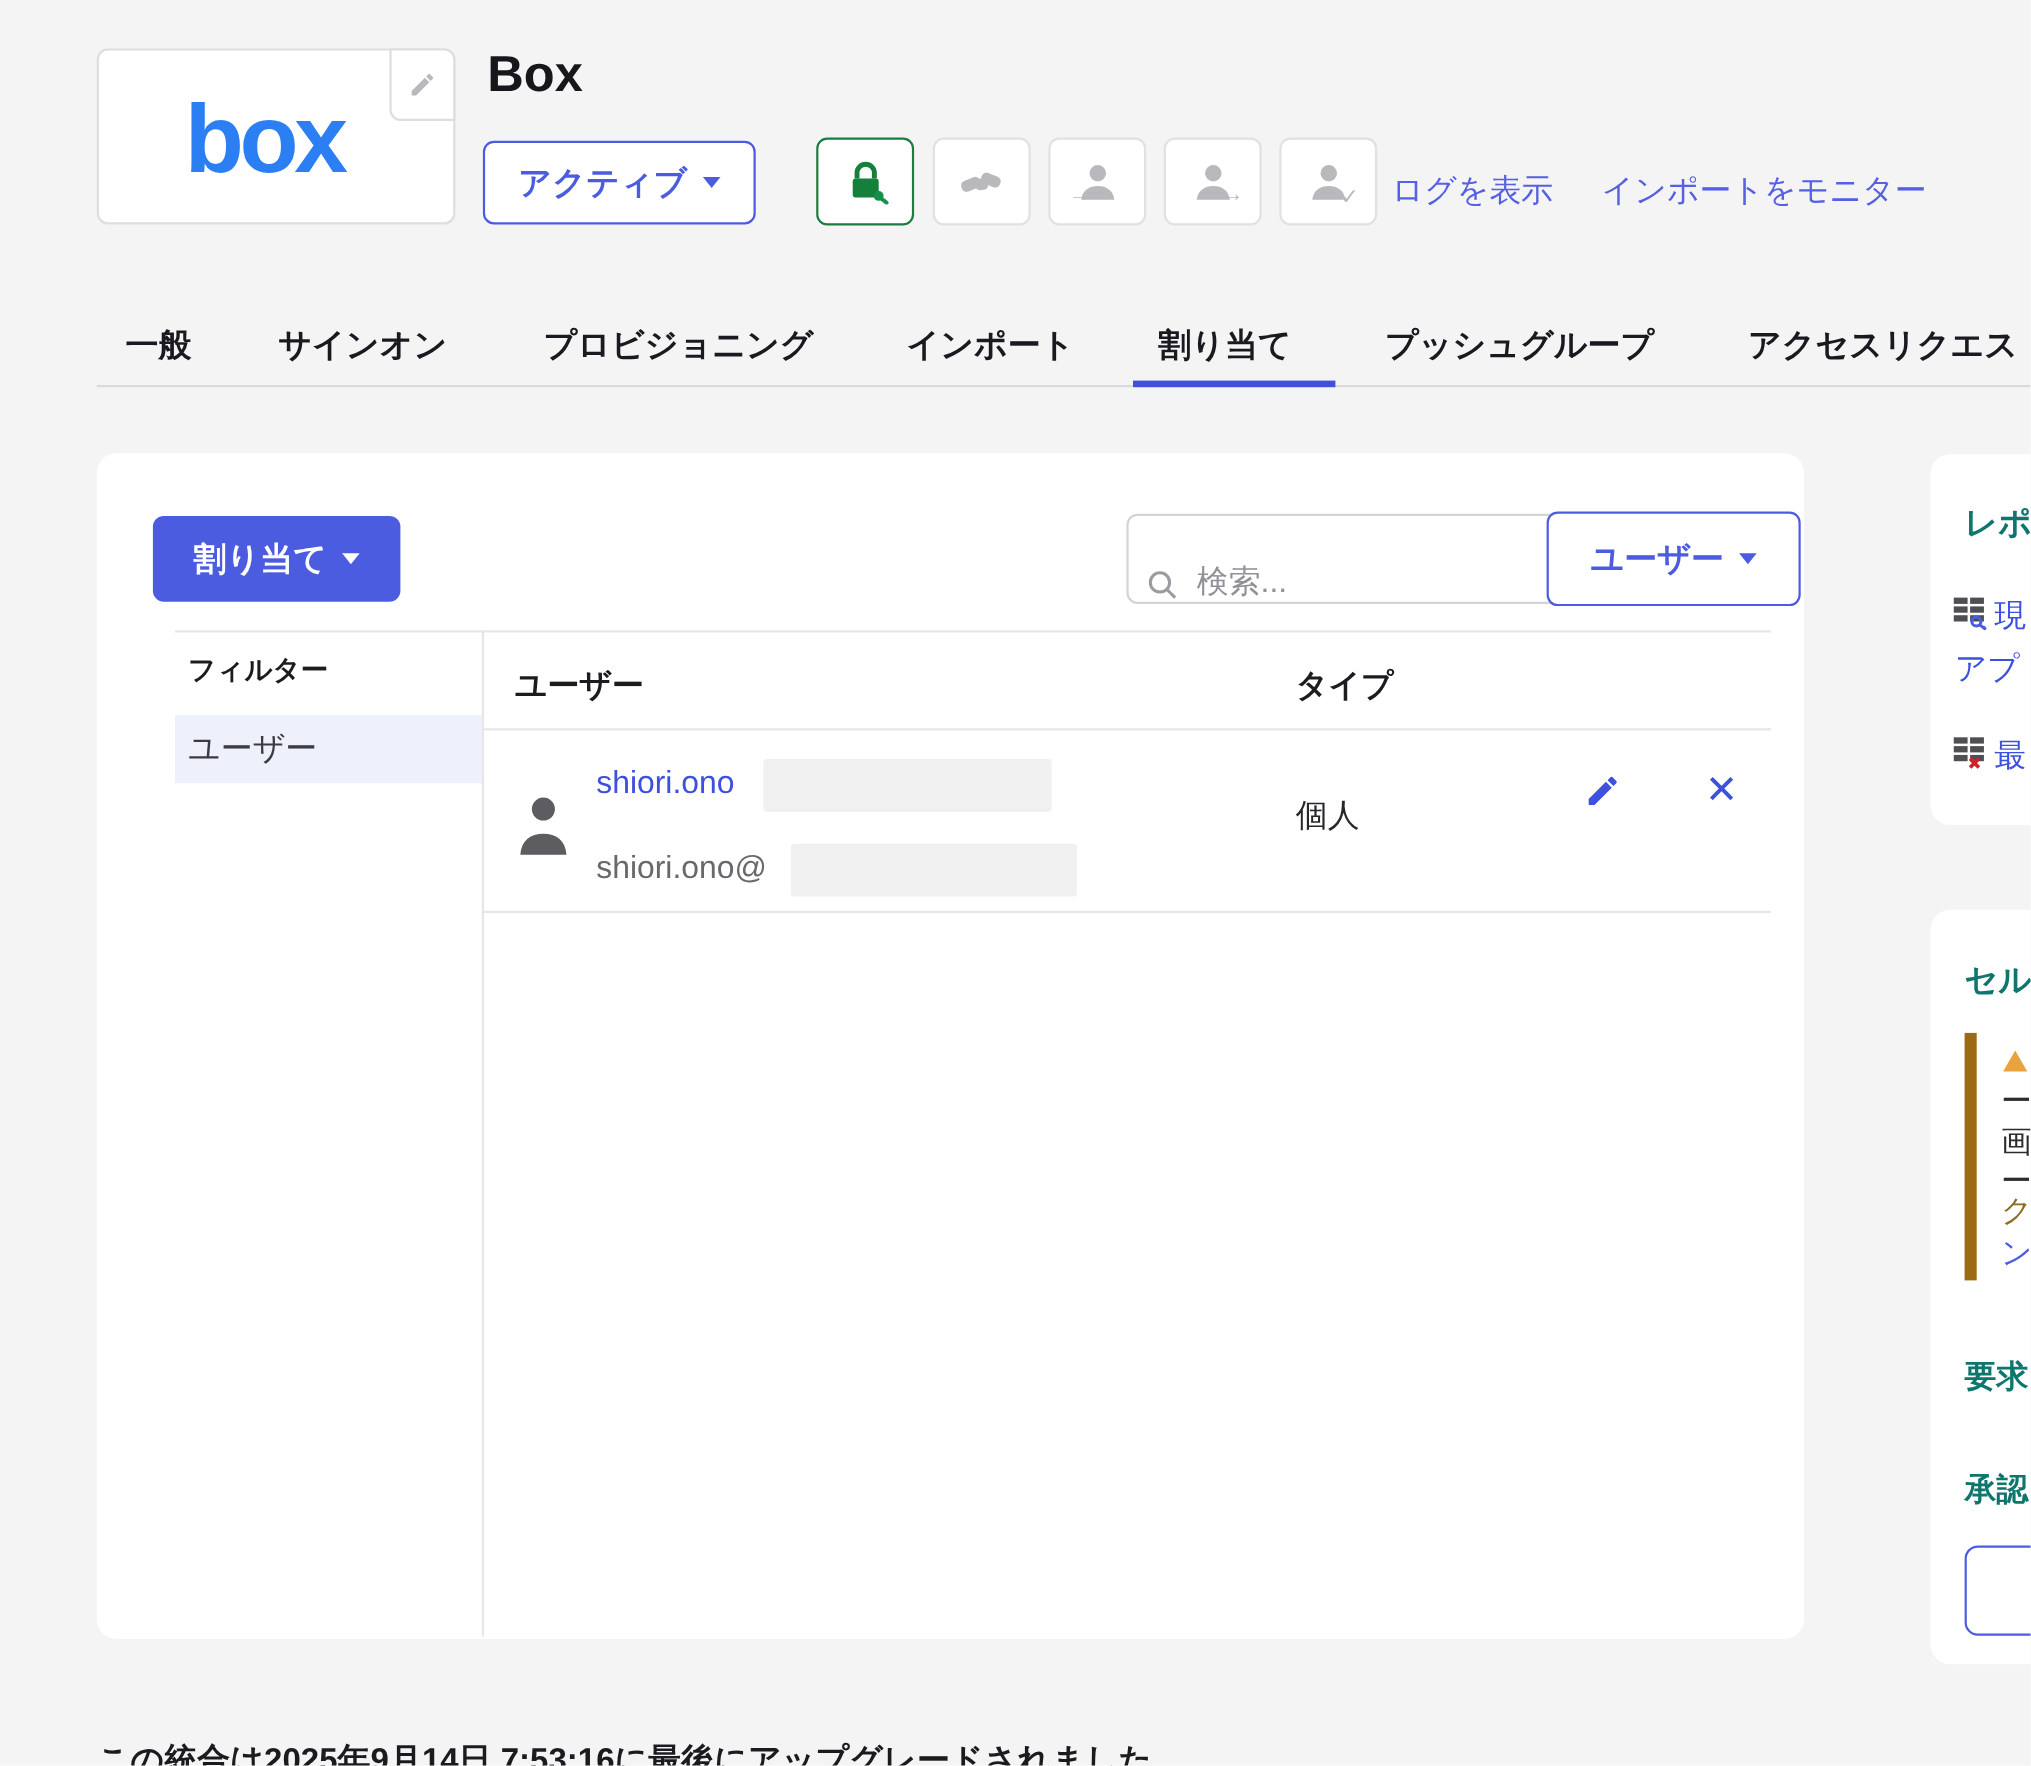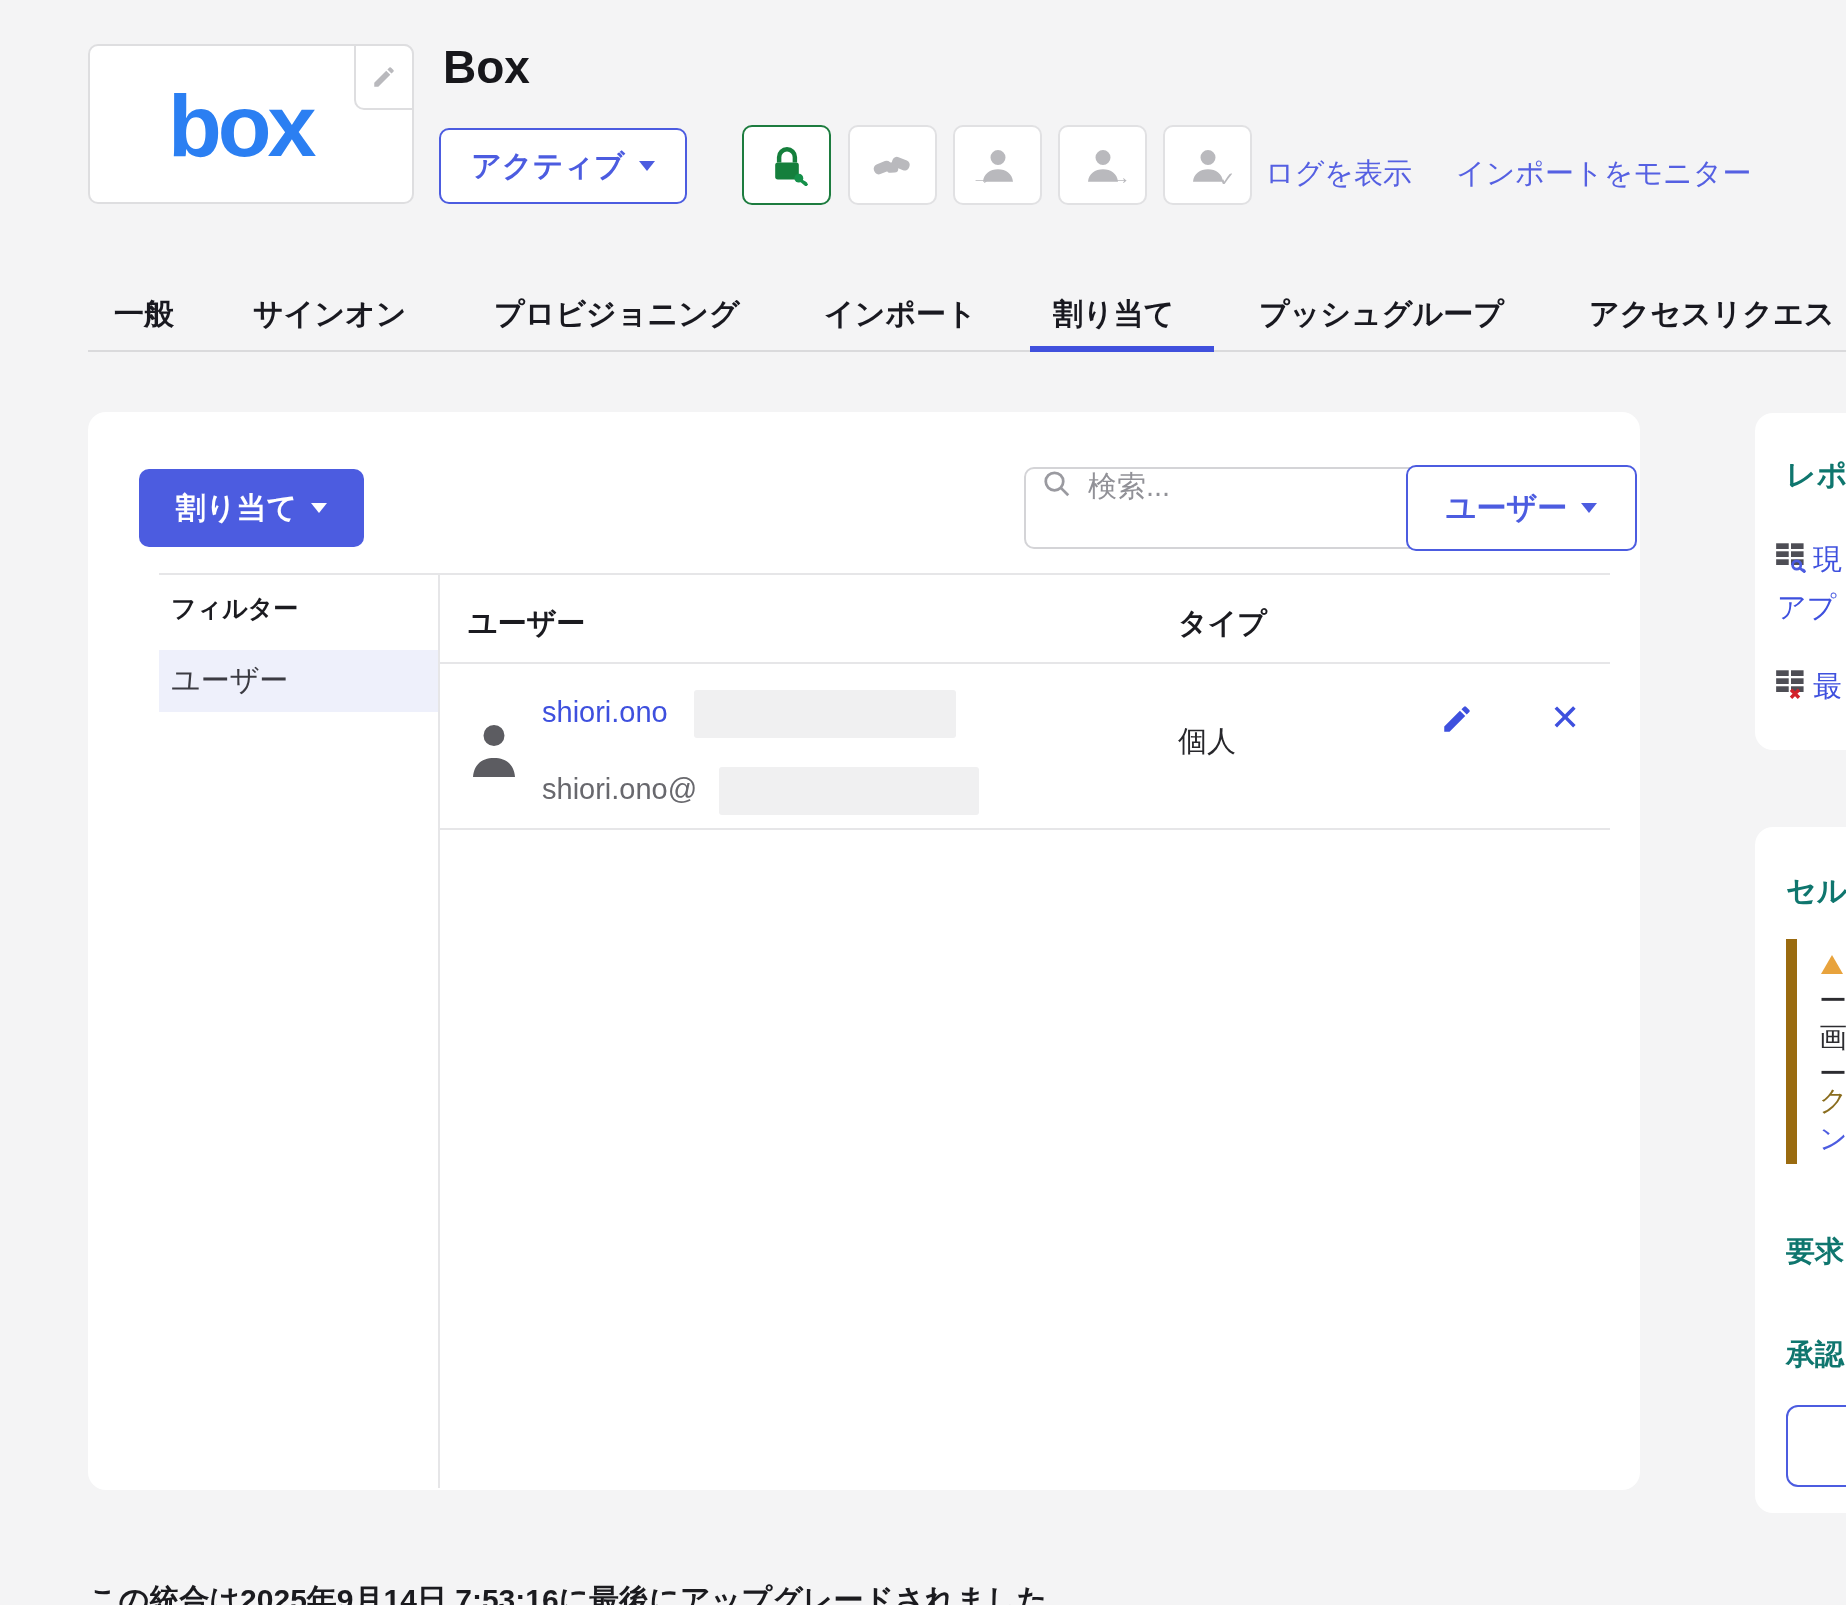--- a/index.html
+++ b/index.html
@@ -32,21 +32,21 @@
   .tab-line{left:88px;top:350px;width:1758px;height:2px;background:#dadadc}
   .tab-underline{left:1030px;top:346px;width:184px;height:6px;background:#4050dd}
   
   .main-panel{left:88px;top:412px;width:1552px;height:1078px;background:#fff;border-radius:18px}
   .assign-btn{position:absolute;left:51px;top:57px;width:225px;height:78px;background:#4c5ce0;
               color:#fff;font-size:30px;font-weight:700;border-radius:10px}
   .convert-btn{position:absolute;left:305px;top:57px;width:317px;height:78px;border:2px solid #4c5ce0;
                color:#4c5ce0;font-size:30px;font-weight:700}
   .search-box{position:absolute;left:936px;top:55px;width:388px;height:82px;box-sizing:border-box;
               border:2px solid #d4d4d7;border-radius:10px 0 0 10px;background:#fff;
-              display:flex;align-items:flex-start;padding-left:16px;gap:14px}
+              display:flex;align-items:flex-end;padding-left:16px;gap:14px}
   .search-box input{border:none;outline:none;font-size:29px;width:250px;color:#3b3b42;
                     font-family:inherit;background:transparent}
   .search-box input::placeholder{color:#919197}
   .scope-dd{position:absolute;left:1318px;top:53px;width:231px;height:86px;border:2px solid #4c5ce0;
             color:#4c5ce0;font-size:30px;font-weight:700}
   .hline{position:absolute;height:2px;background:#e6e6e8}
   .vline{position:absolute;width:2px;background:#e6e6e8}
   .filter-title{position:absolute;left:83px;top:180px;font-size:25px;font-weight:700}
   .filter-item{position:absolute;left:71px;width:279px;height:62px;display:flex;align-items:center;
                padding-left:12px;box-sizing:border-box;font-size:29px;color:#3b3b42;cursor:pointer}

